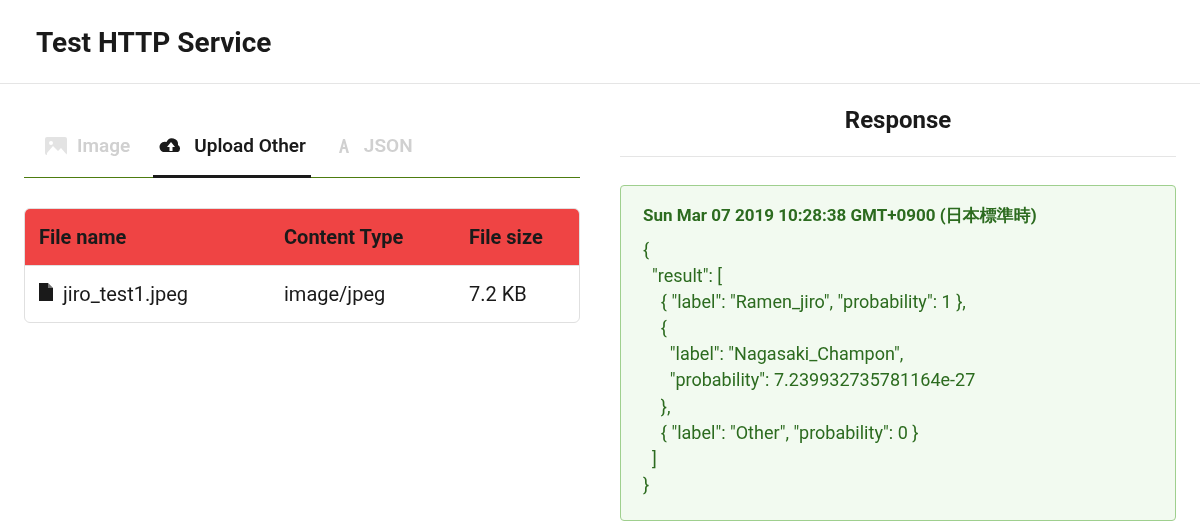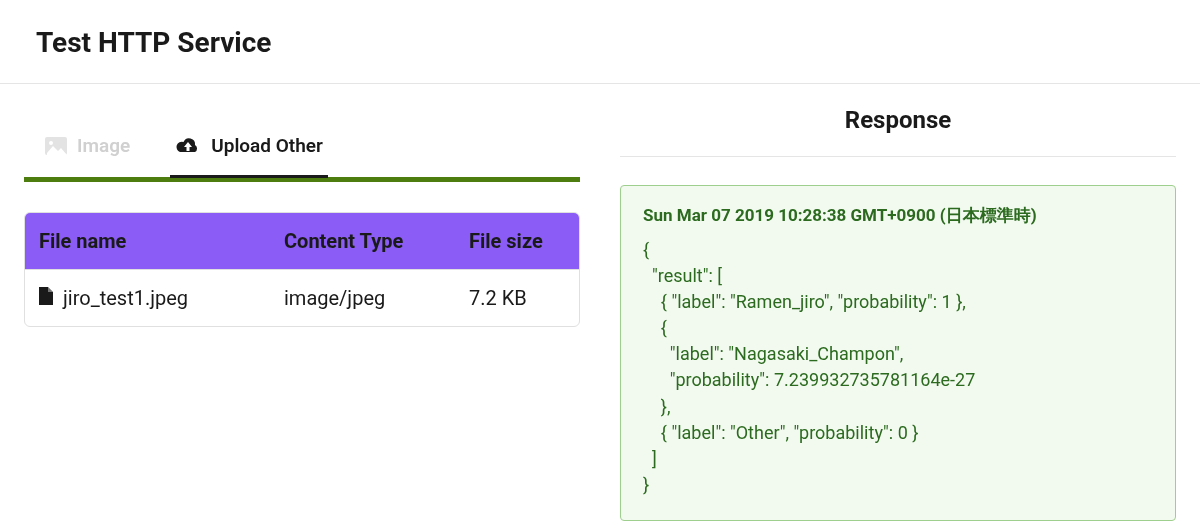--- a/index.html
+++ b/index.html
@@ -24,23 +24,23 @@
       flex: 1;
       padding-right: 30px;
     }
     .right-panel {
       flex: 1;
       padding-left: 10px;
     }
     .tabs {
       display: flex;
       align-items: center;
-      border-bottom: 5px solid #4d7c0f;
+      border-bottom: 1px solid #4d7c0f;
       margin-top: 32px;
-      gap: 35px;
+      gap: 18px;
       padding-left: 16px;
     }
     .tab {
       display: flex;
       align-items: center;
       gap: 10px;
       padding: 18px 5px;
       font-size: 19px;
       font-weight: 600;
       color: #d0d0d0;
@@ -58,21 +58,21 @@
       margin-top: 30px;
       border: 1px solid #e0e0e0;
       border-radius: 6px;
       overflow: hidden;
     }
     .files-table .thead, .files-table .trow {
       display: flex;
       align-items: center;
     }
     .files-table .thead {
-      background: #8b5cf6;
+      background: #ef4444;
       border-bottom: 1px solid #e0e0e0;
     }
     .files-table .th, .files-table .td {
       padding: 16px 14px;
       font-size: 20px;
     }
     .files-table .th { font-weight: 700; }
     .col-name { flex: 0 0 245px; display:flex; align-items:center; gap:10px; }
     .col-type { flex: 0 0 185px; }
     .col-size { flex: 1; }
@@ -128,20 +128,28 @@
       </div>
       <div class="tab active">
         <span class="icon">
           <svg width="26" height="18" viewBox="0 0 26 18">
               <path d="M20 8 A6 6 0 0 0 8.5 5 A5 5 0 0 0 5 15 L20 15 A4 4 0 0 0 20 8 Z" fill="currentColor"></path>
               <path d="M13 5 L17 10 L14.5 10 L14.5 14 L11.5 14 L11.5 10 L9 10 Z" fill="#fff"></path>
             </svg>
         </span>
         <span>Upload Other</span>
       </div>
+      <div class="tab">
+        <span class="icon">
+          <svg width="20" height="18" viewBox="0 0 20 18">
+              <path d="M5 16 L9 2 L11 2 L15 16 L12.5 16 L11.5 12 L8.5 12 L7.5 16 Z M9 10 L11 10 L10 6 Z" fill="currentColor"></path>
+            </svg>
+        </span>
+        <span>JSON</span>
+      </div>
     </div>
 
     <div class="files-table">
       <div class="thead">
         <div class="th col-name">File name</div>
         <div class="th col-type">Content Type</div>
         <div class="th col-size">File size</div>
       </div>
       <div class="trow">
         <div class="td col-name">

